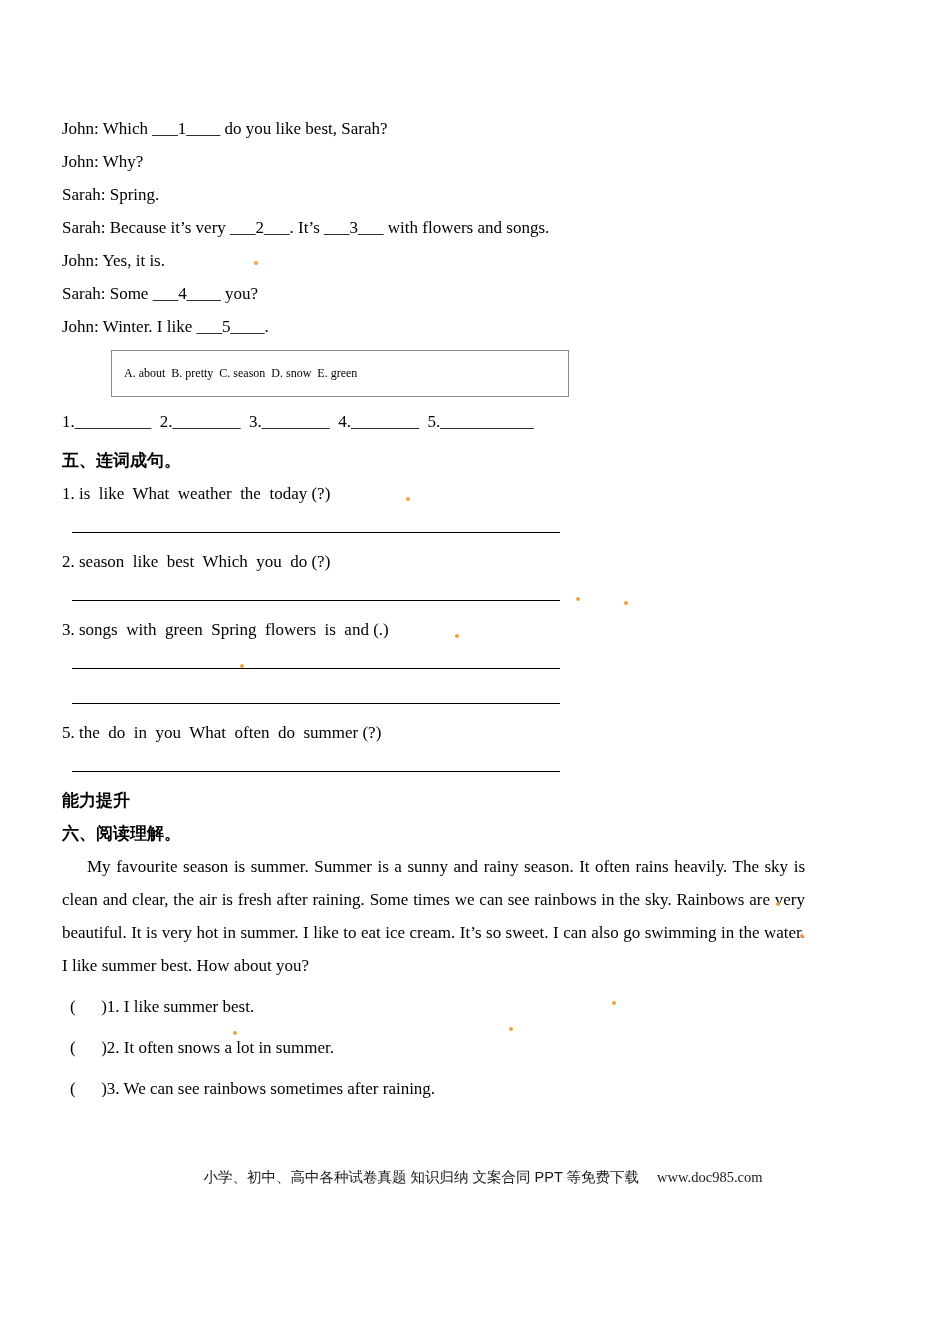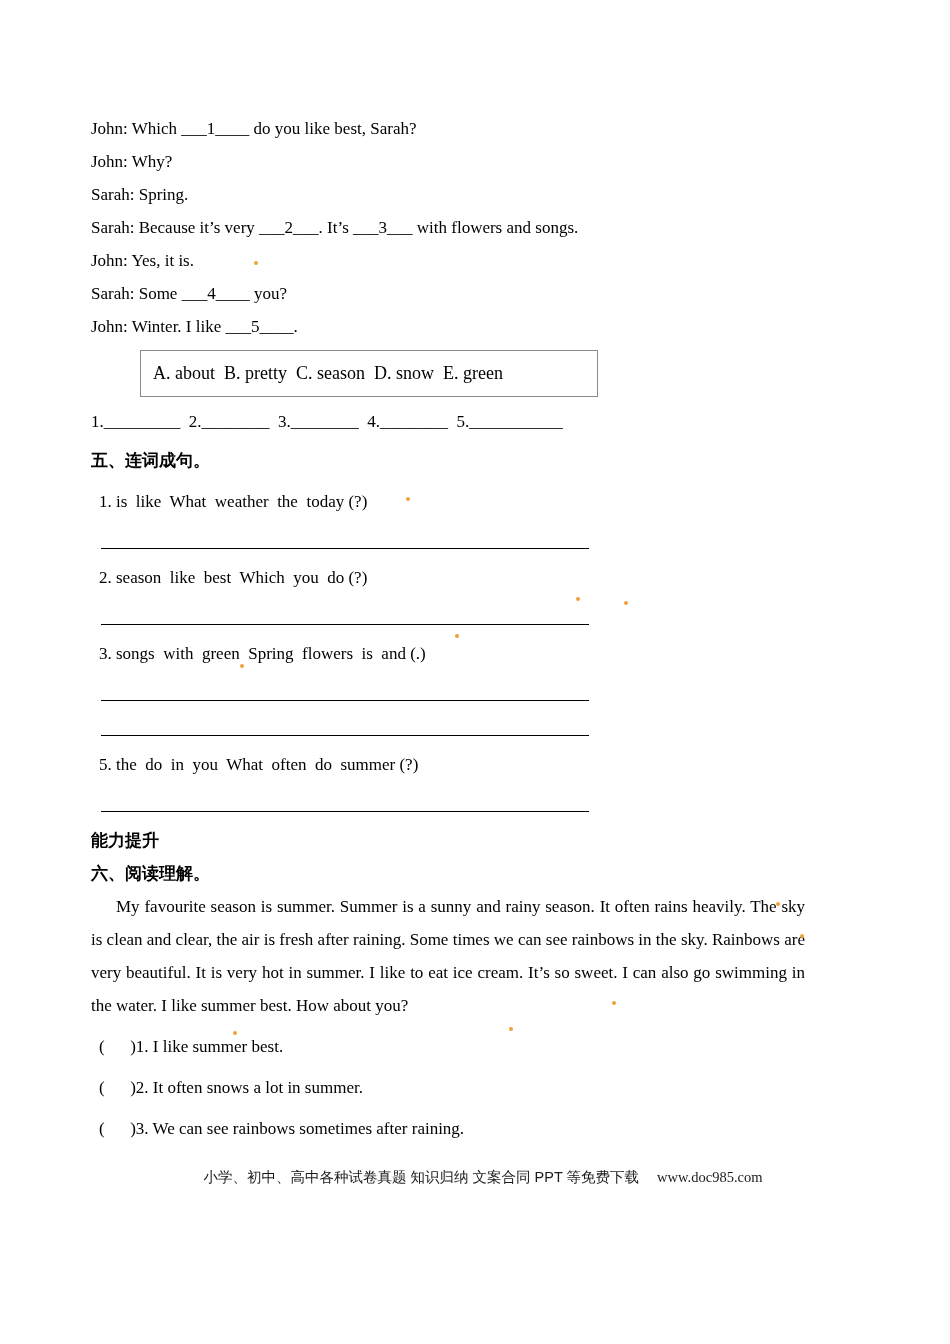--- a/index.html
+++ b/index.html
@@ -9,58 +9,58 @@
   }
   body {
     width: 950px;
     height: 1344px;
     position: relative;
     font-family: "Liberation Serif", serif;
     color: #000000;
     overflow: hidden;
   }
   .page {
-    padding: 112px 145px 0 91px;
+    padding: 112px 145px 0 62px;
     box-sizing: border-box;
   }
   .line {
     font-size: 17px;
     line-height: 33px;
     white-space: pre-wrap;
     margin: 0;
   }
   .dialogue p { margin: 0; }
   .options-box {
     border: 1px solid #8a8a8a;
     width: 458px;
     box-sizing: border-box;
     margin: 7px 0 8px 49px;
     padding: 12px 12px;
-    font-size: 18px;
+    font-size: 12px;
     line-height: 21px;
     white-space: pre-wrap;
   }
   .answers-row {
     font-size: 17px;
     line-height: 33px;
     white-space: pre-wrap;
     margin: 4px 0 0 0;
   }
   .cn-heading {
     font-family: "Liberation Sans", sans-serif;
     font-weight: 700;
     font-size: 17px;
     line-height: 33px;
     margin: 0;
   }
   .wordorder-item {
     font-size: 17px;
     line-height: 33px;
     white-space: pre-wrap;
-    margin: 8px;
+    margin: 0;
   }
   .blank-line {
     border-bottom: 1px solid #000;
     width: 488px;
     height: 22px;
     margin: 0 0 12px 10px;
   }
   .passage {
     font-size: 17px;
     line-height: 33px;

